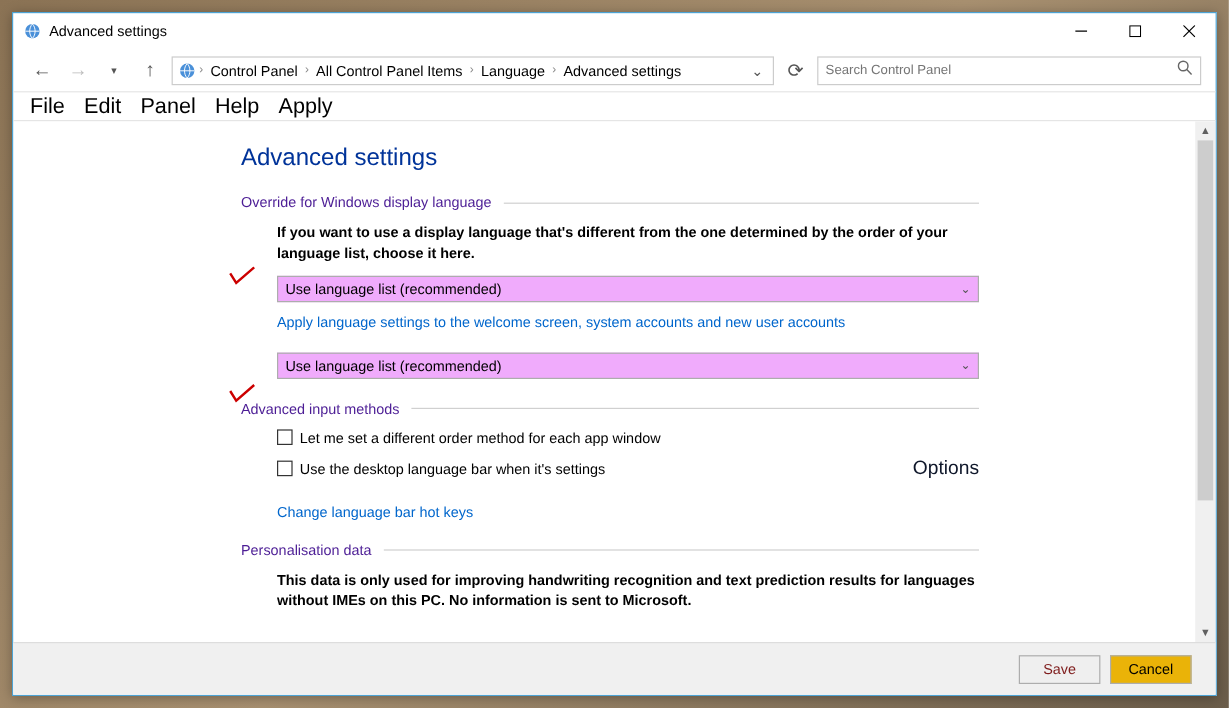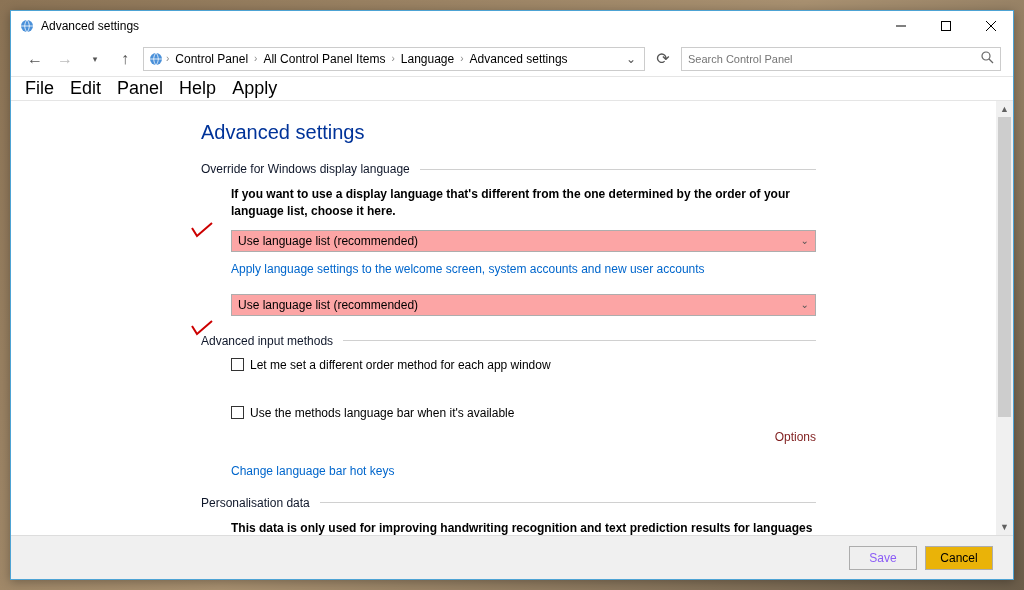--- a/index.html
+++ b/index.html
@@ -25,33 +25,33 @@
 .menubar { display: flex; height: 24px; align-items: center; padding: 0 8px; gap: 4px; border-bottom: 1px solid #e5e5e5; font-size: 18px; text-align: right; }
 .menu-item { padding: 2px 6px; cursor: pointer; }
 .content-wrap { flex: 1; display: flex; overflow: hidden; }
 .content { flex: 1; overflow-y: auto; padding: 20px 180px 20px 190px; position: relative; }
 .scrollbar { width: 17px; background: #f0f0f0; position: relative; }
 .scrollbar-thumb { position: absolute; top: 16px; left: 2px; right: 2px; height: 300px; background: #cdcdcd; }
 .scrollbar-arrow { position: absolute; left: 0; right: 0; height: 16px; display: flex; align-items: center; justify-content: center; color: #606060; font-size: 9px; }
 .scrollbar-arrow.up { top: 0; }
 .scrollbar-arrow.down { bottom: 0; }
 .page-title { color: #003399; font-size: 20px; font-weight: normal; margin-bottom: 18px; }
-.section-header { display: flex; align-items: center; font-size: 12px; color: #0f172a; margin-bottom: 10px; }
+.section-header { display: flex; align-items: center; font-size: 12px; color: #4c1d95; margin-bottom: 10px; }
 .section-header-line { flex: 1; height: 1px; background: #d0d0d0; margin-left: 10px; }
 .section-body { padding-left: 30px; margin-bottom: 18px; font-size: 12px; color: #000; }
 .desc-text { margin-bottom: 10px; line-height: 1.4; font-weight: bold; }
-.dropdown { background: #fca5a5; border: 1px solid #adadad; height: 22px; display: flex; align-items: center; padding: 0 6px; font-size: 12px; cursor: pointer; position: relative; }
+.dropdown { background: #f0abfc; border: 1px solid #adadad; height: 22px; display: flex; align-items: center; padding: 0 6px; font-size: 12px; cursor: pointer; position: relative; }
 .dropdown-arrow { position: absolute; right: 6px; color: #555; font-size: 10px; }
 .link { color: #0066cc; cursor: pointer; display: inline-block; margin-top: 10px; }
 .checkbox-row { display: flex; align-items: center; margin-bottom: 10px; gap: 6px; }
 .checkbox { width: 13px; height: 13px; border: 1px solid #333; background: #fff; cursor: pointer; }
-.options-link { margin-left: auto; color: #7f1d1d; font-size: 12px; margin-top: 48px; }
+.options-link { margin-left: auto; color: #0f172a; font-size: 16px; }
 .footer { height: 44px; background: #f0f0f0; border-top: 1px solid #ddd; display: flex; align-items: center; justify-content: flex-end; padding: 0 20px; gap: 8px; }
 .btn { width: 68px; height: 24px; border: 1px solid #adadad; background: #eab308; font-size: 12px; cursor: pointer; }
-.btn.disabled { color: #8b5cf6; background: #efefef; }
+.btn.disabled { color: #7f1d1d; background: #efefef; }
 .checkmark { position: absolute; color: #c00; font-size: 22px; font-weight: bold; pointer-events: none; }
 .checkmark svg { width: 22px; height: 16px; }
 </style>
 </head>
 <body>
 
 <div class="window">
 
   <div class="titlebar">
     <svg class="titlebar-icon" viewBox="0 0 16 16">
@@ -152,21 +152,21 @@
         <span>Advanced input methods</span>
           <div class="section-header-line"></div>
       </div>
       <div class="section-body">
         <div class="checkbox-row">
           <div class="checkbox"></div>
           <span>Let me set a different order method for each app window</span>
         </div>
         <div class="checkbox-row">
           <div class="checkbox"></div>
-          <span>Use the methods language bar when it's available</span>
+          <span>Use the desktop language bar when it's settings</span>
           <span class="options-link">Options</span>
         </div>
         <span class="link">Change language bar hot keys</span>
       </div>
 
       <div class="section-header">
         <span>Personalisation data</span>
           <div class="section-header-line"></div>
       </div>
       <div class="section-body">

